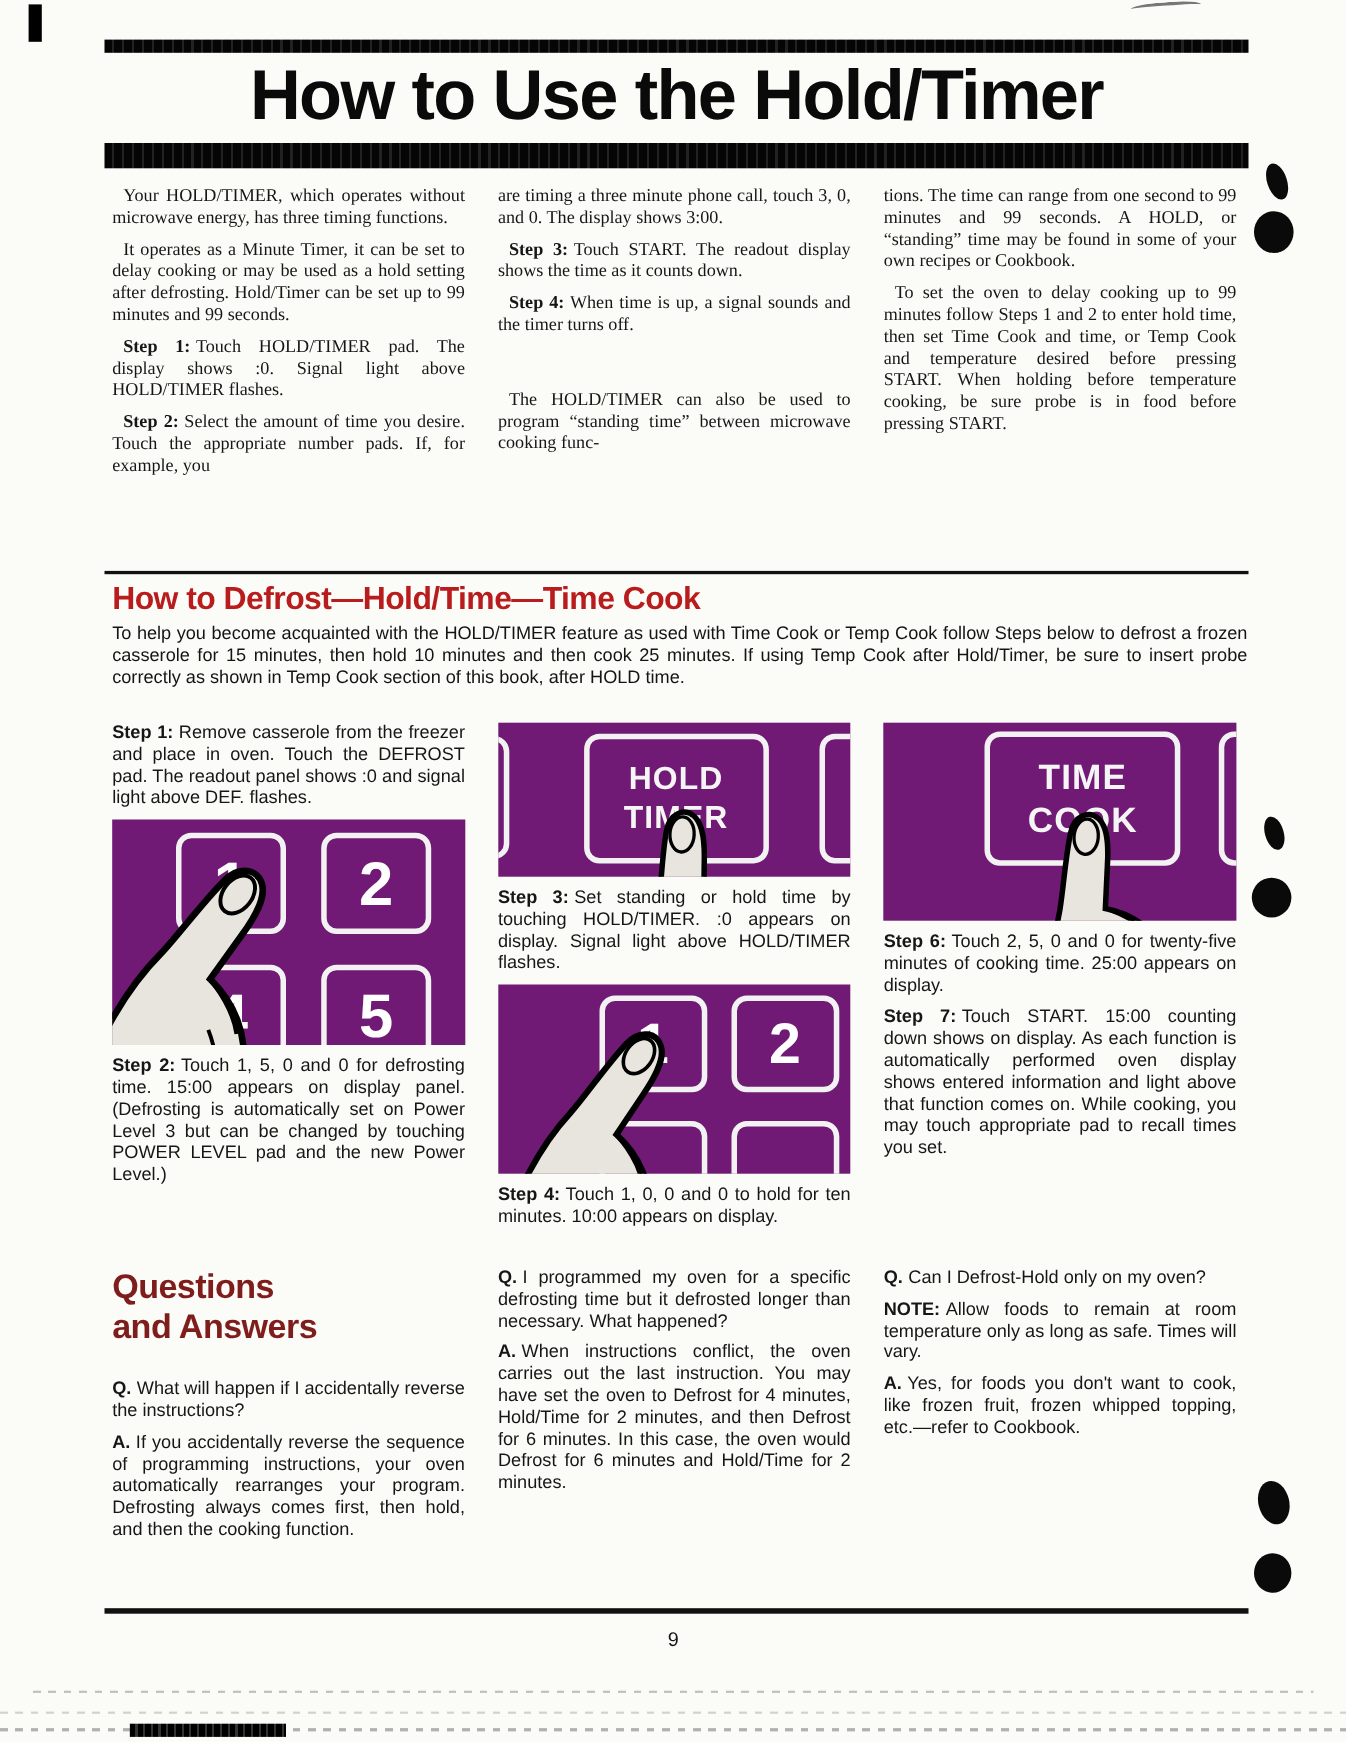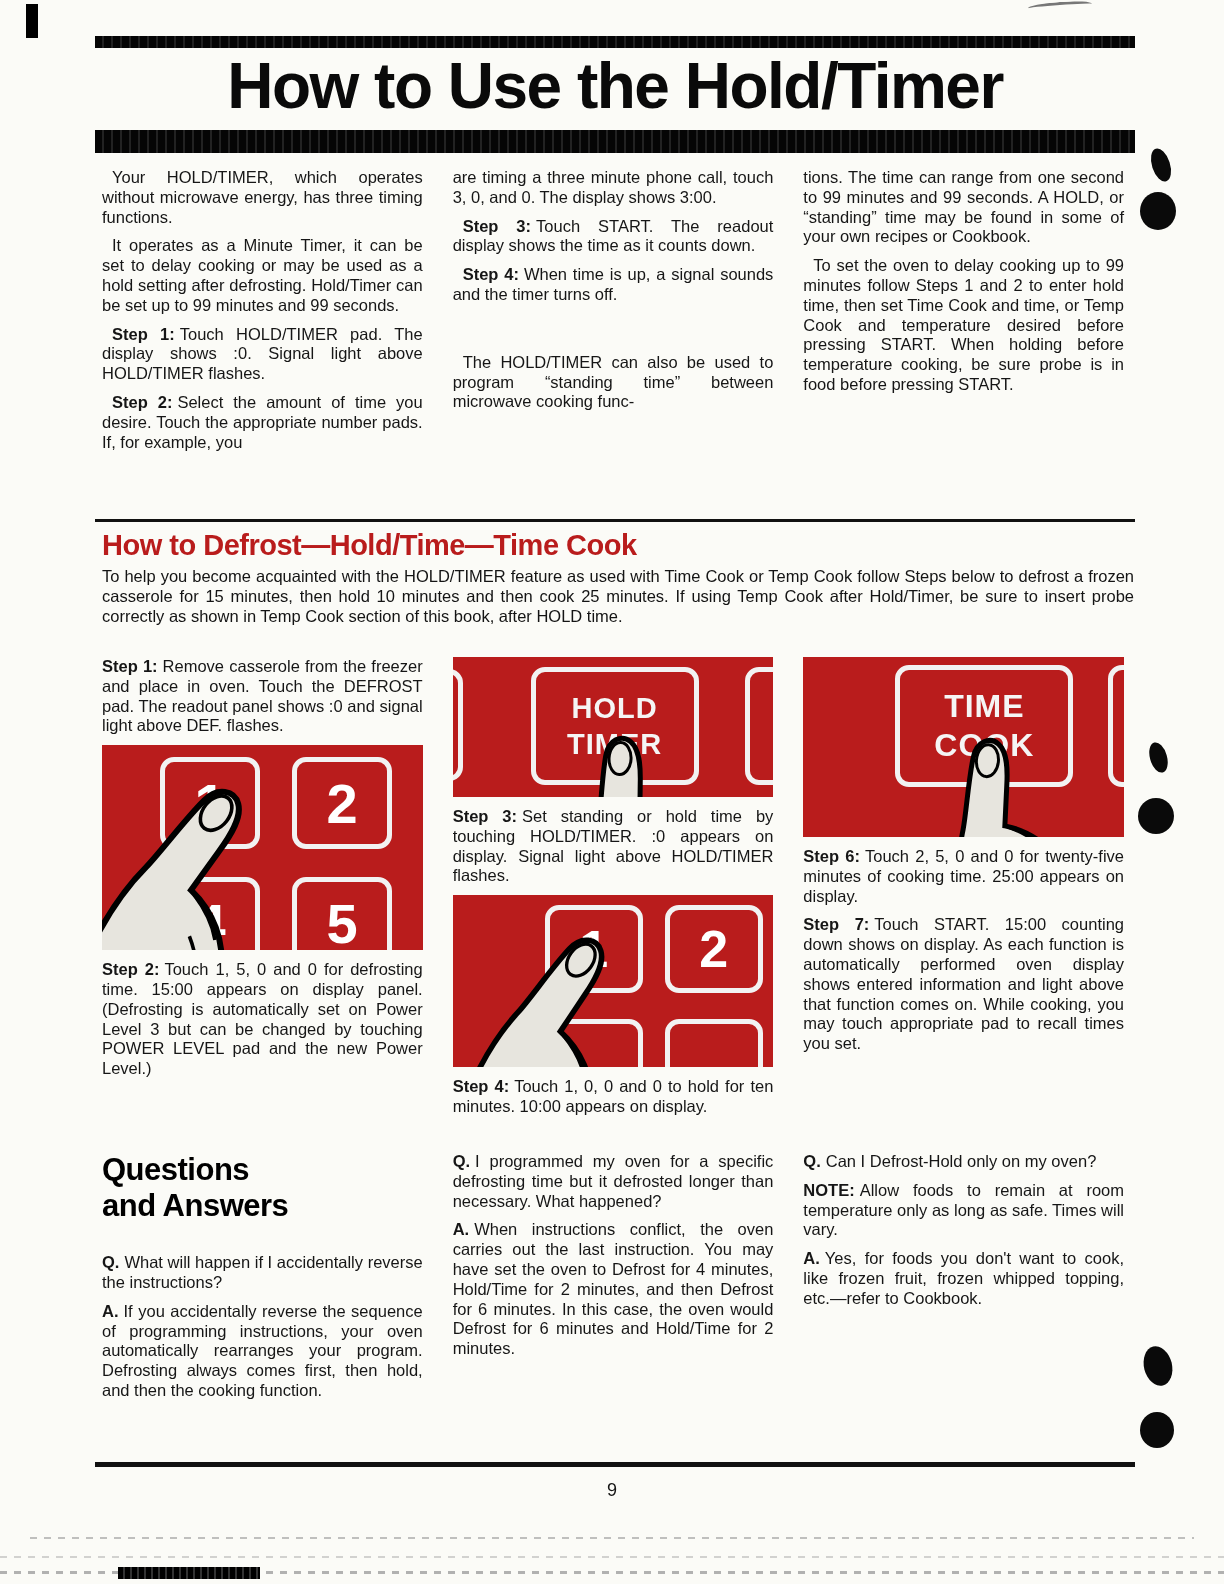--- a/index.html
+++ b/index.html
@@ -24,24 +24,24 @@
   .body { font-size:16.5px; line-height:1.2; text-align:justify; margin-bottom:9px; color:#161616; }
   .body b.lead { font-weight:bold; margin-right:5px; }
   .ind { text-indent:10px; }
   .gap-top { margin-top:48px; }
   .rule { position:absolute; background:#111; }
   .rule1 { left:95px; top:519px; width:1040px; height:3px; }
   .rule2 { left:95px; top:1462px; width:1040px; height:5px; }
   .sec-heading { position:absolute; font-weight:bold; color:#b91c1c; letter-spacing:-0.5px; }
   .defrost-heading { left:102px; top:529px; font-size:29px; }
   .defrost-intro { position:absolute; left:102px; top:566px; width:1032px; font-size:16.5px; line-height:1.22; text-align:justify; }
-  .qa-heading { font-size:31px; font-weight:bold; line-height:1.15; letter-spacing:-0.5px; margin-bottom:30px; color:#000000; }
+  .qa-heading { font-size:31px; font-weight:bold; line-height:1.15; letter-spacing:-0.5px; margin-bottom:30px; color:#7f1d1d; }
   .page-number { position:absolute; left:0; top:1480px; width:100%; text-align:center; font-size:18px; }
   
-  .figure { position:relative; width:100%; background:#b91c1c; overflow:hidden; margin:6px 0 10px; }
+  .figure { position:relative; width:100%; background:#701a75; overflow:hidden; margin:6px 0 10px; }
   .fig-first { margin-top:0; }
   .key {
     position:absolute; border:5px solid #f2f2f2; border-radius:14px;
     display:flex; align-items:center; justify-content:center;
     color:#fff; font-weight:bold;
   }
   .btn-text { display:flex; flex-direction:column; align-items:center; justify-content:center; font-weight:bold; color:#f5f5f5; text-align:center; }
   .finger { position:absolute; pointer-events:none; }
   
   .punch { position:absolute; background:#0a0a0a; border-radius:50%; }
@@ -73,21 +73,21 @@
   <div class="punch" style="left:1140px; top:192px; width:36px; height:38px;"></div>
   <div class="punch" style="left:1150px; top:742px; width:17px; height:31px; transform:rotate(-16deg);"></div>
   <div class="punch" style="left:1138px; top:798px; width:36px; height:36px;"></div>
   <div class="punch" style="left:1144px; top:1346px; width:28px; height:40px; transform:rotate(-14deg);"></div>
   <div class="punch" style="left:1140px; top:1412px; width:34px; height:36px;"></div>
 
   <div class="bar bar-top"></div>
   <h1 class="title">How to Use the Hold/Timer</h1>
   <div class="bar bar-bottom"></div>
 
-  <div class="cols" style="left:102px; top:168px; width:1022px;">
+  <div class="cols" style="left:102px; top:168px; width:1022px;font-family:Liberation Serif, serif;">
     <div class="col">
       <p class="body ind"><span>Your HOLD/TIMER, which operates without microwave energy, has three timing functions.</span></p>
       <p class="body ind"><span>It operates as a Minute Timer, it can be set to delay cooking or may be used as a hold setting after defrosting. Hold/Timer can be set up to 99 minutes and 99 seconds.</span></p>
       <p class="body ind"><b class="lead">Step 1:</b><span>Touch HOLD/TIMER pad. The display shows :0. Signal light above HOLD/TIMER flashes.</span></p>
       <p class="body ind"><b class="lead">Step 2:</b><span>Select the amount of time you desire. Touch the appropriate number pads. If, for example, you</span></p>
     </div>
     <div class="col">
       <p class="body"><span>are timing a three minute phone call, touch 3, 0, and 0. The display shows 3:00.</span></p>
       <p class="body ind"><b class="lead">Step 3:</b><span>Touch START. The readout display shows the time as it counts down.</span></p>
       <p class="body ind"><b class="lead">Step 4:</b><span>When time is up, a signal sounds and the timer turns off.</span></p>

